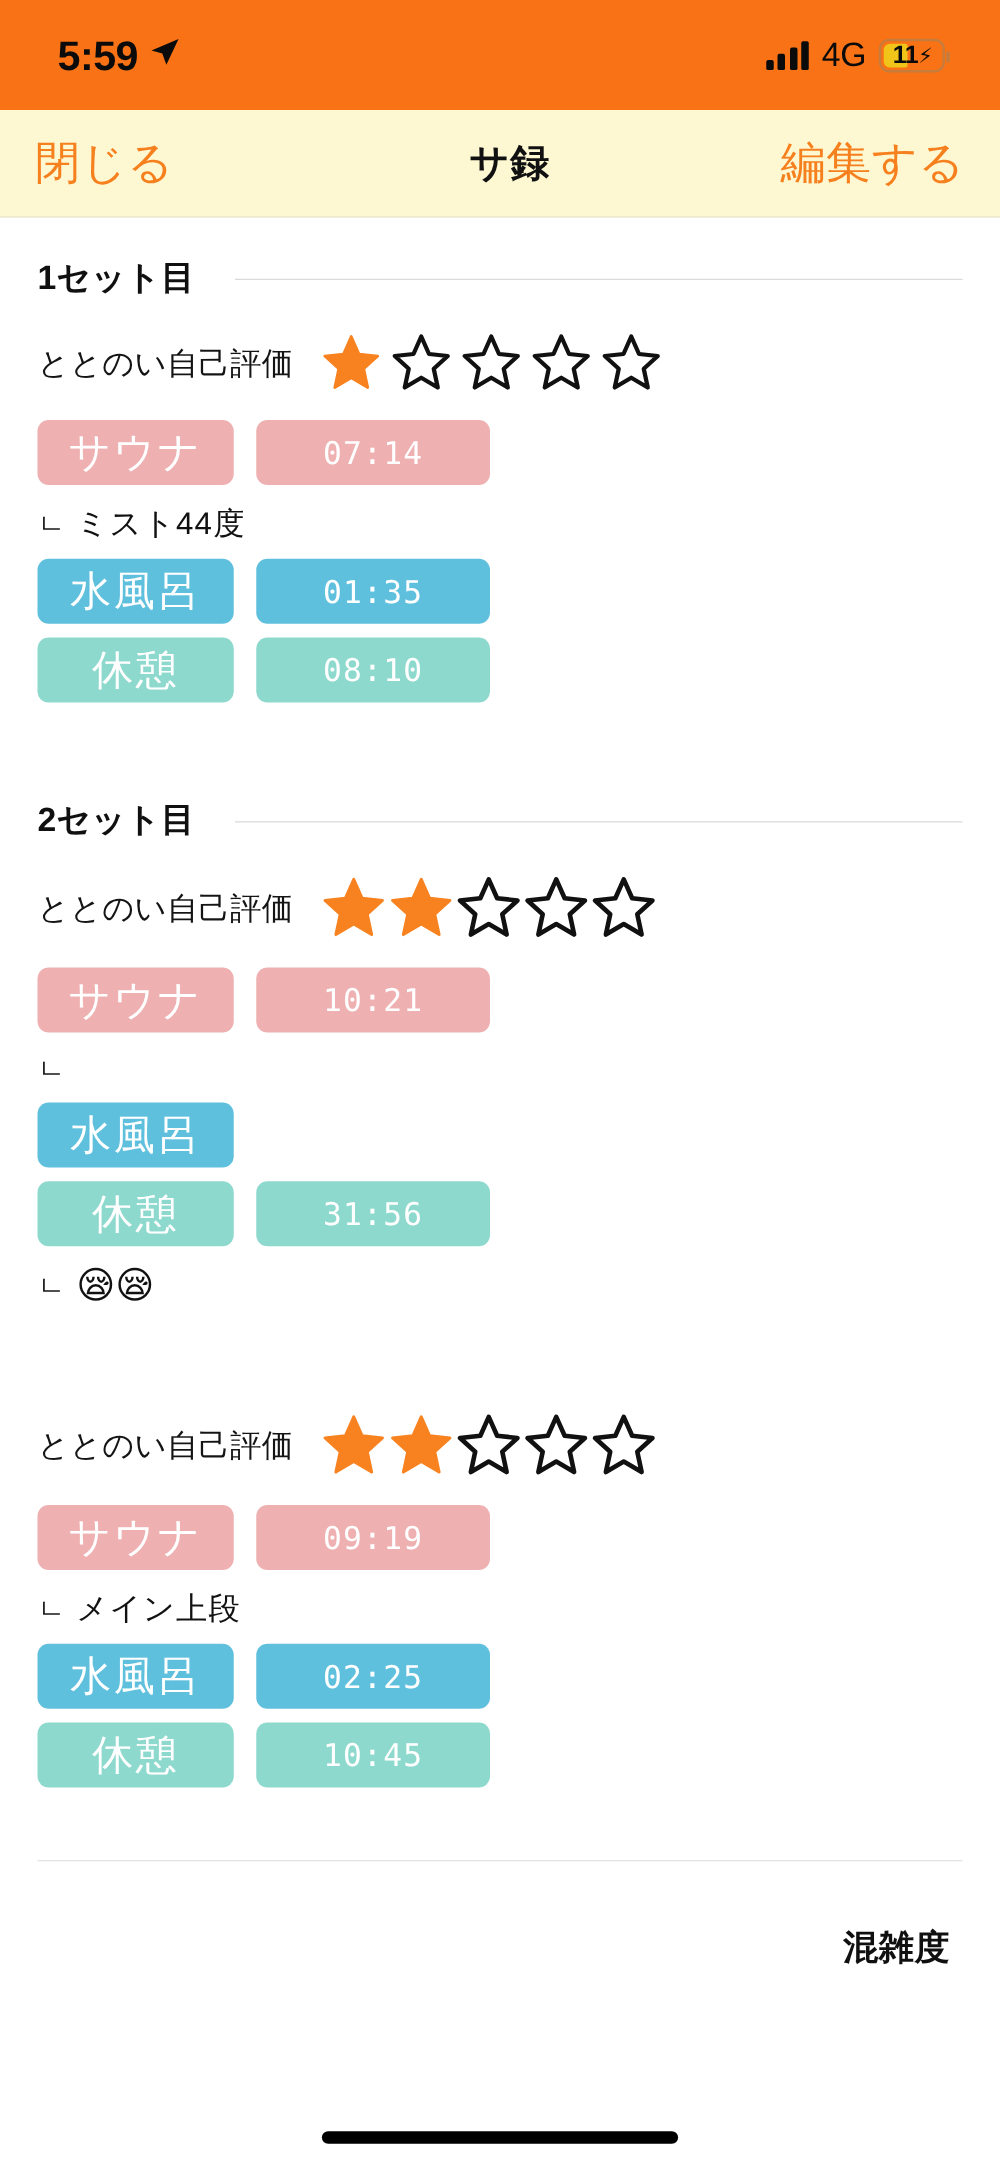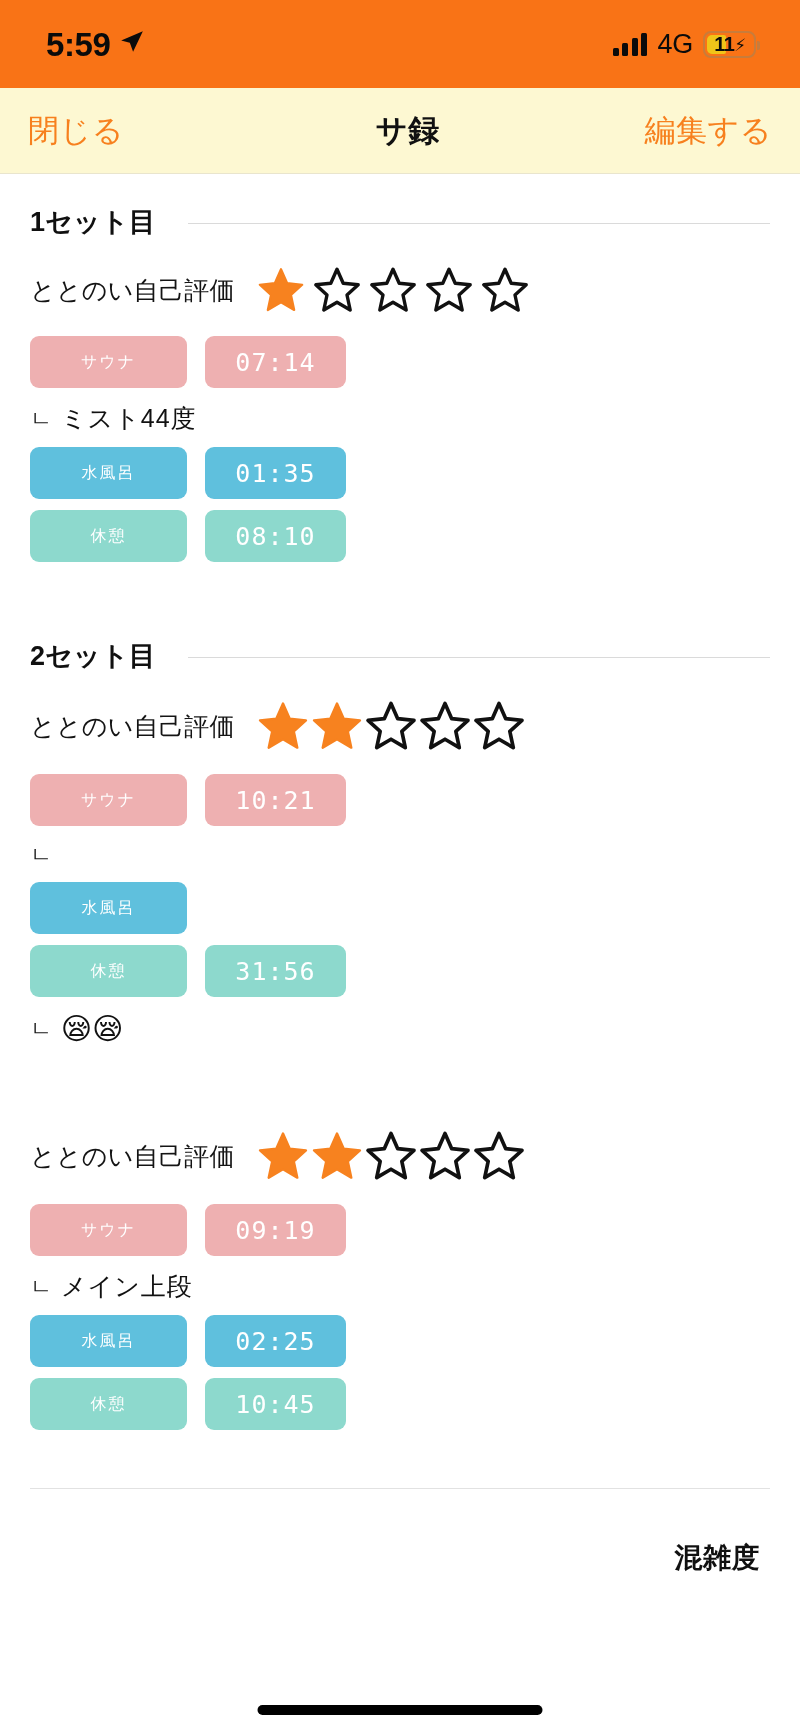--- a/index.html
+++ b/index.html
@@ -114,21 +114,21 @@
     background: #fdf8d2;
     display: flex;
     align-items: center;
     justify-content: space-between;
     padding: 0 28px;
     box-sizing: border-box;
     border-bottom: 1px solid #e9e5cd;
     position: relative;
   }
   .nav-btn {
-    font-size: 31px;
+    font-size: 36px;
     color: #f7801e;
     font-weight: 400;
     letter-spacing: 0.5px;
     cursor: pointer;
     white-space: nowrap;
   }
   .nav-title {
     position: absolute;
     left: 16px; right: 0;
     text-align: center;
@@ -191,27 +191,27 @@
     gap: 18px;
     margin-top: 11px;
   }
   .pill {
     border-radius: 9px;
     height: 52px;
     display: flex;
     align-items: center;
     justify-content: center;
     color: #ffffff;
-    font-size: 16px;
+    font-size: 33px;
     letter-spacing: 2px;
     box-sizing: border-box;
   }
   .pill.label { width: 157px; font-weight: 500; }
   .pill.time {
-    width: 141px;
+    width: 187px;
     font-family: "DejaVu Sans Mono", "Liberation Mono", monospace;
     font-size: 25px;
     letter-spacing: 1px;
     font-weight: 400;
   }
   .pill.sauna { background: #eeb0b1; }
   .pill.cold  { background: #5fc0dd; }
   .pill.rest  { background: #8dd9cd; }
 
   .sub-note {

